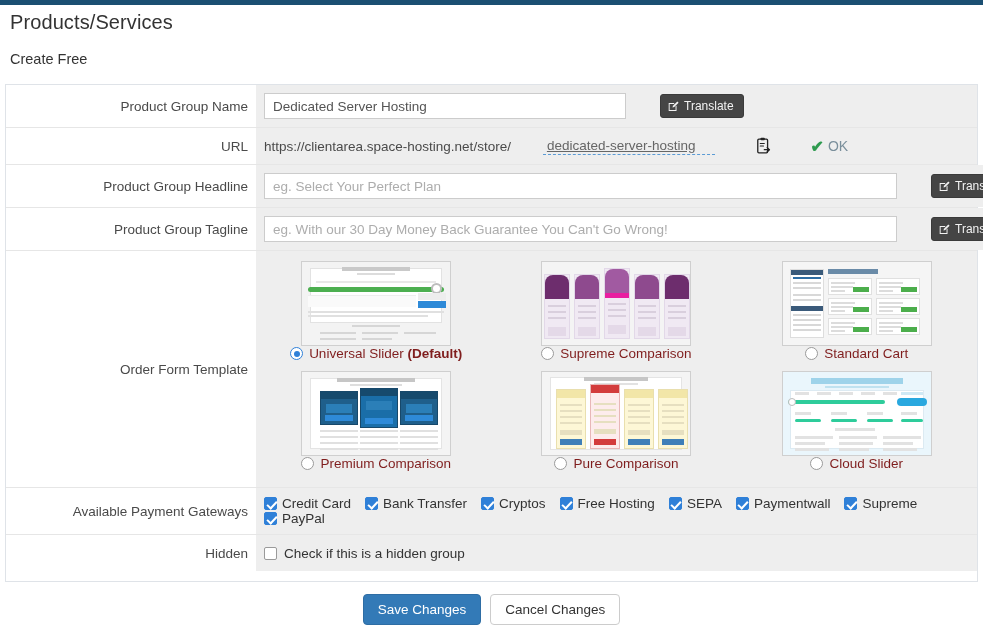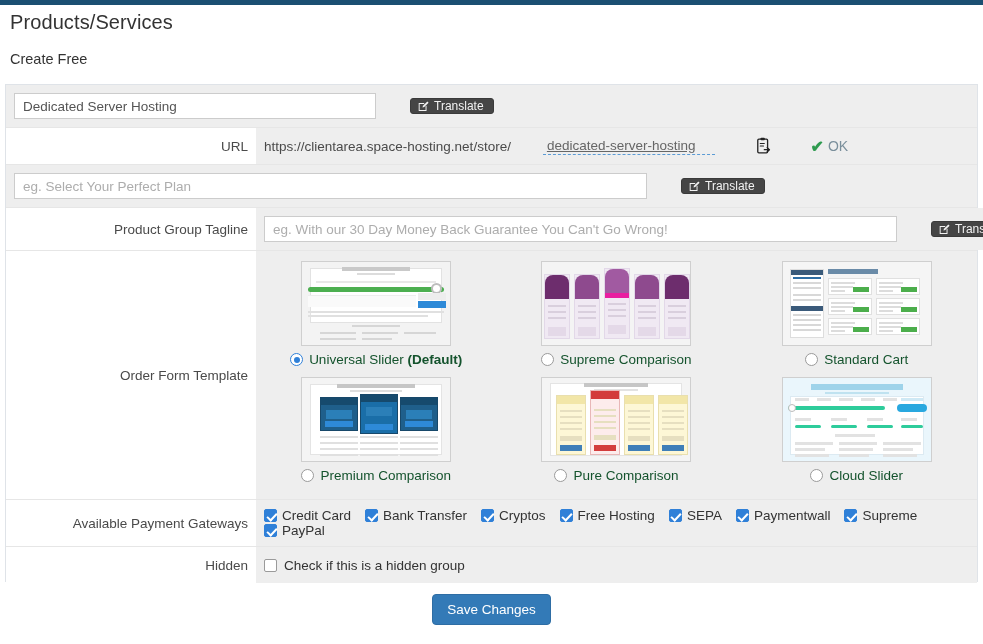--- a/index.html
+++ b/index.html
@@ -68,21 +68,21 @@
   input.text::placeholder { color: #adadad; }
   .name-input { width: 362px; }
   .wide-input { width: 633px; }
   .btn-translate {
     margin-left: 6px;
     background: #454545;
     border: 1px solid #3a3a3a;
     border-radius: 3px;
     color: #f2f2f2;
     font-size: 12px;
-    height: 16px;
+    height: 24px;
     padding: 0 9px 0 7px;
     display: inline-flex; align-items: center; gap: 5px;
     cursor: pointer;
     white-space: nowrap;
   }
   .btn-translate svg { display:block; }
   .url-base {
     font-size: 13.5px; color: #4a4a4a; white-space: nowrap;
   }
   .url-slug {
@@ -117,21 +117,21 @@
   .thumb {
     width: 150px; height: 85px;
     border: 1px solid #cfcfcf;
     background: #f7f7f7;
     overflow: hidden;
     position: relative;
   }
   .thumb-inner { position:absolute; inset:0; }
   .opt-line {
     display: flex; align-items: center; gap: 6px;
-    margin-top: 6px; font-size: 13.5px; color: #14532d;
+    font-size: 13.5px; color: #7f1d1d;
   }
   .radio {
     width: 13px; height: 13px; border-radius: 50%;
     border: 1px solid #9a9a9a; background: #fff;
     display: inline-block; position: relative; flex: none;
   }
   .radio.on { border-color: #2f80d8; }
   .radio.on::after {
     content: ""; position: absolute; left: 2.5px; top: 2.5px;
     width: 6px; height: 6px; border-radius: 50%; background: #2f80d8;
@@ -227,20 +227,21 @@
 <body>
 
 <div class="topbar"></div>
 
 <div class="page-title">Products/Services</div>
 <div class="sub-title">Create Free</div>
 
 <div class="panel">
 
   <div class="row">
+    <div class="lbl">Product Group Name</div>
     <div class="fld">
       <input class="text name-input" type="text" value="Dedicated Server Hosting" style="">
       <button class="btn-translate">
         <svg width="11" height="11" viewBox="0 0 16 16">
           <path d="M1 4h8v1.4H2.4V14h8.6V8h1.4v7.4H1z" fill="#f2f2f2" transform="translate(0,-1)"></path>
           <path d="M13.6 0.6l1.8 1.8-6.4 6.4-2.4 .6 .6-2.4z" fill="#f2f2f2"></path>
         </svg>
         <span>Translate</span>
       </button>
     </div>
@@ -260,20 +261,21 @@
         </svg>
       </span>
       <span class="ok-flag">
         <span class="ok-check">✔</span>
         <span>OK</span>
       </span>
     </div>
   </div>
 
   <div class="row">
+    <div class="lbl">Product Group Headline</div>
     <div class="fld">
       <input class="text wide-input" type="text" placeholder="eg. Select Your Perfect Plan" style="">
       <button class="btn-translate">
         <svg width="11" height="11" viewBox="0 0 16 16">
           <path d="M1 4h8v1.4H2.4V14h8.6V8h1.4v7.4H1z" fill="#f2f2f2" transform="translate(0,-1)"></path>
           <path d="M13.6 0.6l1.8 1.8-6.4 6.4-2.4 .6 .6-2.4z" fill="#f2f2f2"></path>
         </svg>
         <span>Translate</span>
       </button>
     </div>
@@ -622,13 +624,14 @@
         <span class="cb"></span>
         <span>Check if this is a hidden group</span>
       </label>
     </div>
   </div>
 
 </div>
 
 <div class="footer-btns">
   <button class="btn-primary">Save Changes</button>
+  <button class="btn-default">Cancel Changes</button>
 </div>
 
 </body></html>

